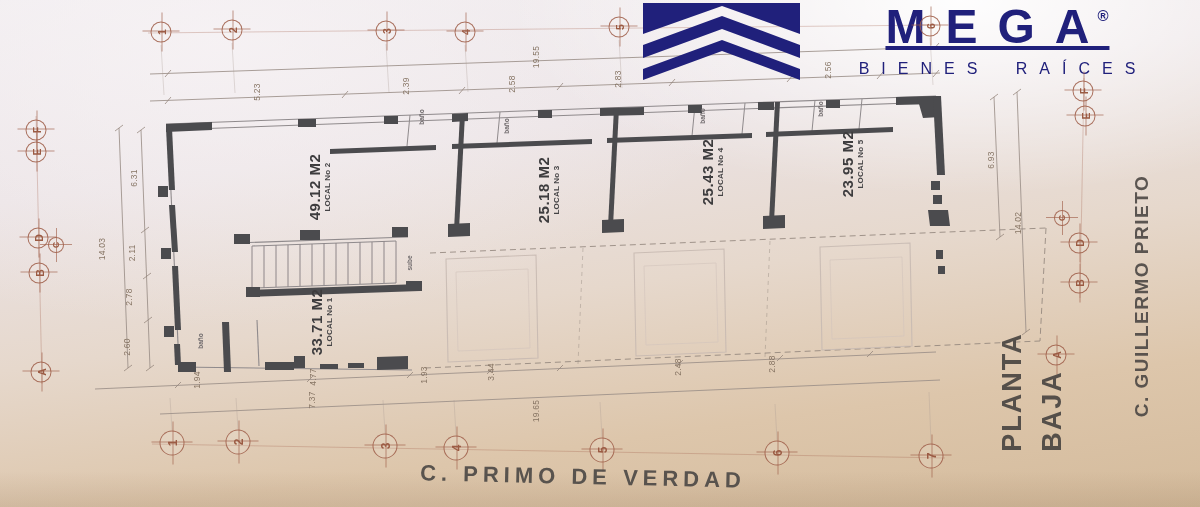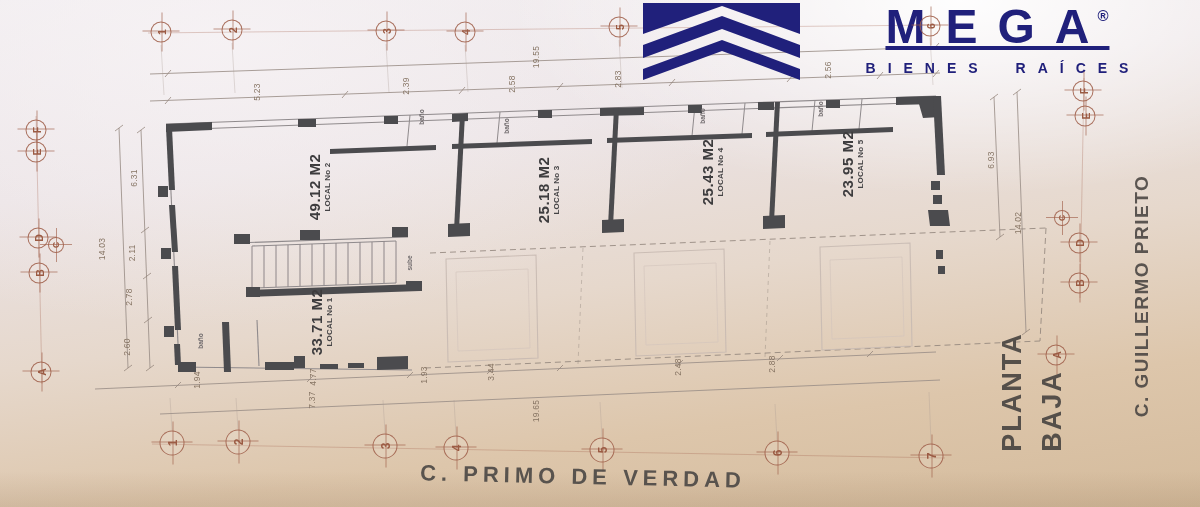--- a/index.html
+++ b/index.html
@@ -48,21 +48,21 @@
   .plan-title{
     position:absolute;left:1032px;top:392px;transform:translate(-50%,-50%) rotate(-90deg);
     font-size:27px;font-weight:700;letter-spacing:2px;color:#474340;line-height:40px;
     text-align:left;white-space:nowrap;opacity:.9;
   }
   
   .logo-icon{position:absolute;left:643px;top:0;}
   .brand-text{position:absolute;left:812px;top:2px;width:382px;text-align:center;color:#20207b;}
   .brand-name{font-size:48px;font-weight:700;letter-spacing:20px;line-height:50px;white-space:nowrap;text-decoration:underline;}
   .brand-reg{font-size:15px;letter-spacing:0;position:relative;top:-22px;left:-12px;font-weight:700;}
-  .brand-tagline{font-size:14px;font-weight:700;letter-spacing:12px;white-space:nowrap;margin-top:-3px;word-spacing:10px;}
+  .brand-tagline{font-size:16px;font-weight:400;letter-spacing:12px;white-space:nowrap;margin-top:-3px;word-spacing:10px;}
 </style>
 </head>
 <body>
 
 <div class="stage">
 
   <svg class="plan" width="1200" height="507" viewBox="0 0 1200 507">
 
     <g stroke="#9b8f88" stroke-width="1" fill="none" opacity="0.85">
       <path d="M150,74 L940,47"></path>

